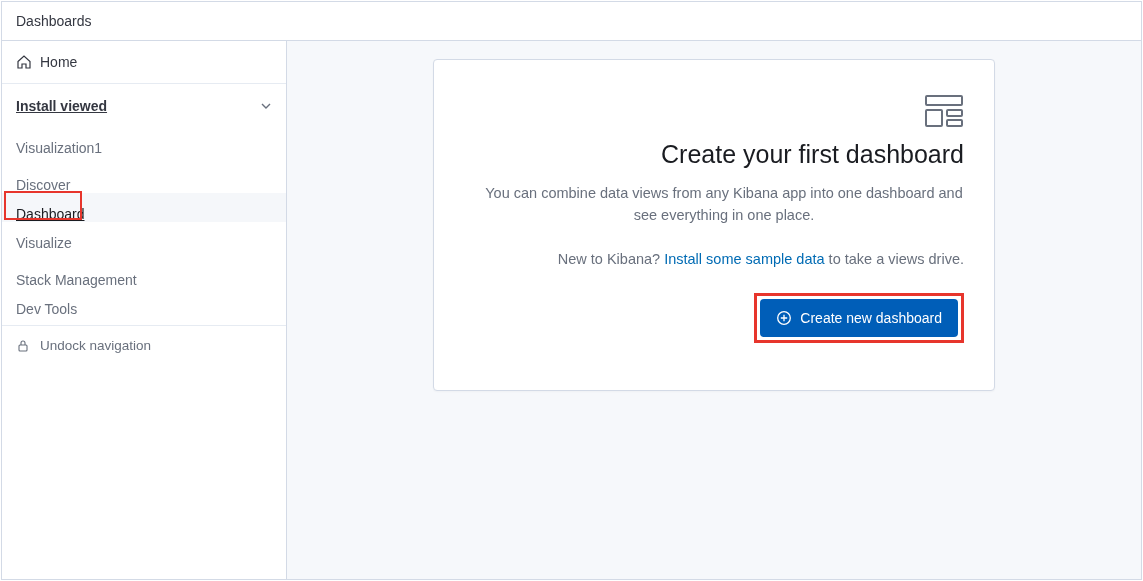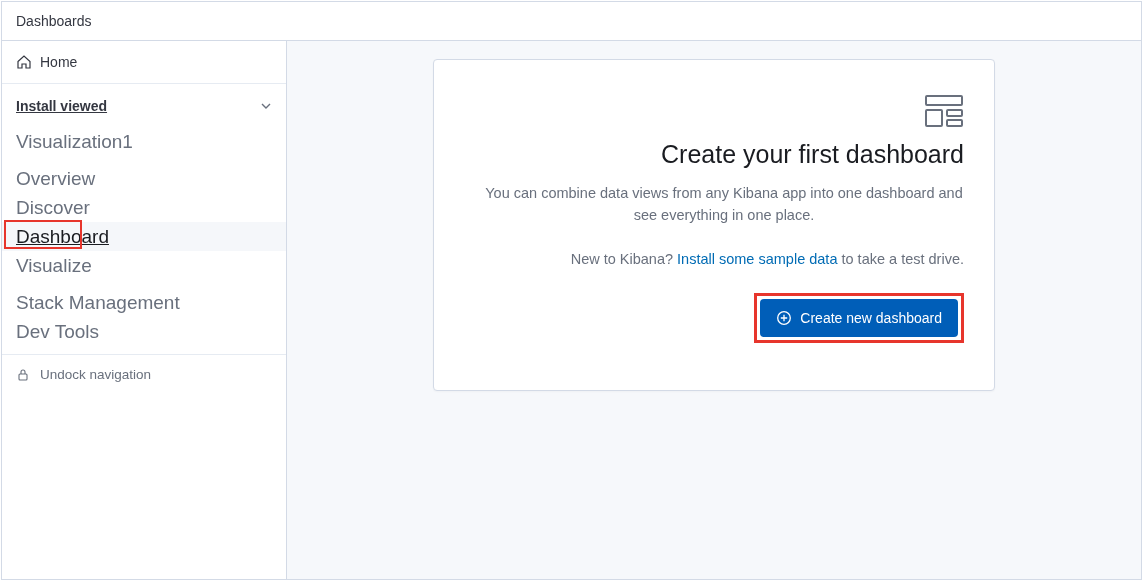--- a/index.html
+++ b/index.html
@@ -71,26 +71,26 @@
     width: 30px;
     display: flex;
     align-items: center;
   }
   .section-header .label { flex: 1; }
   .chev {
     color: #69707d;
   }
   .sub-item {
     display: flex;
-    align-items: center;
+    align-items: flex-end;
     height: 29px;
     padding: 0 14px;
     color: #69707d;
     cursor: pointer;
-    font-size: 19px;
+    font-size: 14px;
   }
   .sub-item.active {
     background: #f5f7fa;
     color: #1a1c21;
     text-decoration: underline;
   }
   .sub-item.recently {
     color: #69707d;
   }
   .recently-label { text-decoration: underline; }
@@ -217,23 +217,20 @@
             </svg>
         </span>
       </div>
       <div class="section-block">
         <div class="sub-item recently">
           <span>Visualization1</span>
         </div>
       </div>
 
       <div class="section-block">
-        <div class="sub-item">
-          <span>Overview</span>
-        </div>
         <div class="sub-item">
           <span>Discover</span>
         </div>
         <div class="dashboard-wrap">
           <div class="sub-item active" style="padding-left:14px;">
             <span>Dashboard</span>
           </div>
           <div class="redbox"></div>
         </div>
         <div class="sub-item">
@@ -268,21 +265,21 @@
           <svg width="40" height="34" viewBox="0 0 40 34" fill="none" stroke="#69707d" stroke-width="2">
             <rect x="2" y="2" width="36" height="9" rx="1"></rect>
             <rect x="2" y="16" width="16" height="16" rx="1"></rect>
             <rect x="23" y="16" width="15" height="6" rx="1"></rect>
             <rect x="23" y="26" width="15" height="6" rx="1"></rect>
           </svg>
         </div>
         <h1 class="card-title">Create your first dashboard</h1>
         <p class="card-desc">You can combine data views from any Kibana app into one dashboard and see everything in one place.</p>
         <p class="card-sub">
-          <span>New to Kibana? </span><a>Install some sample data</a><span> to take a test drive.</span>
+          <span>New to Kibana? </span><a>Install some sample data</a><span> to take a views drive.</span>
         </p>
         <div class="btn-wrap">
           <button class="primary-btn">
             <span class="plus">
               <svg width="16" height="16" viewBox="0 0 16 16" fill="none" stroke="#fff" stroke-width="1.3">
                 <circle cx="8" cy="8" r="6.3"></circle>
                 <path d="M8 4.8v6.4M4.8 8h6.4"></path>
               </svg>
             </span>
             <span>Create new dashboard</span>

